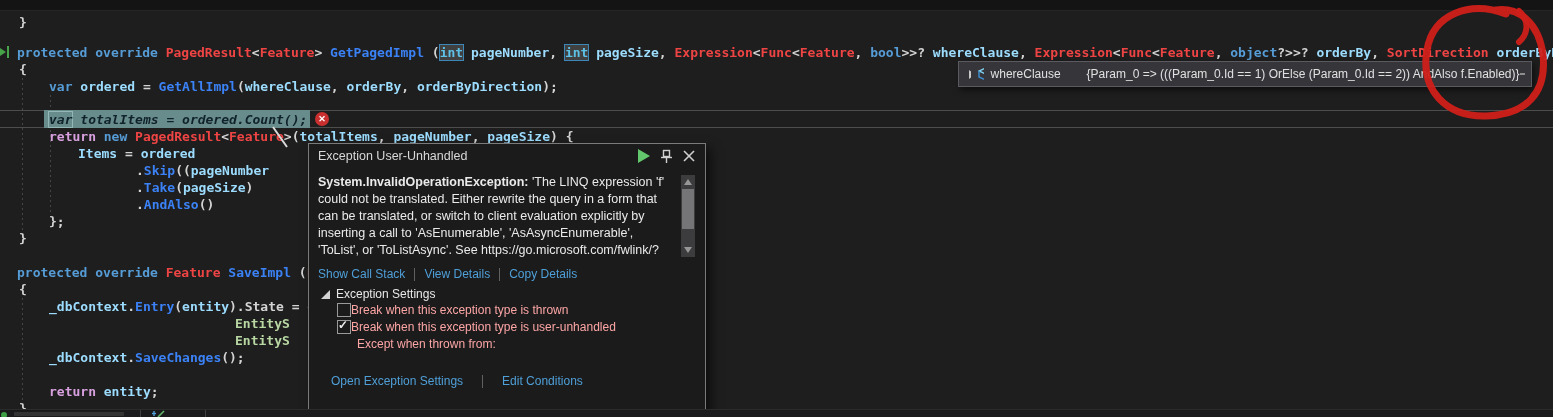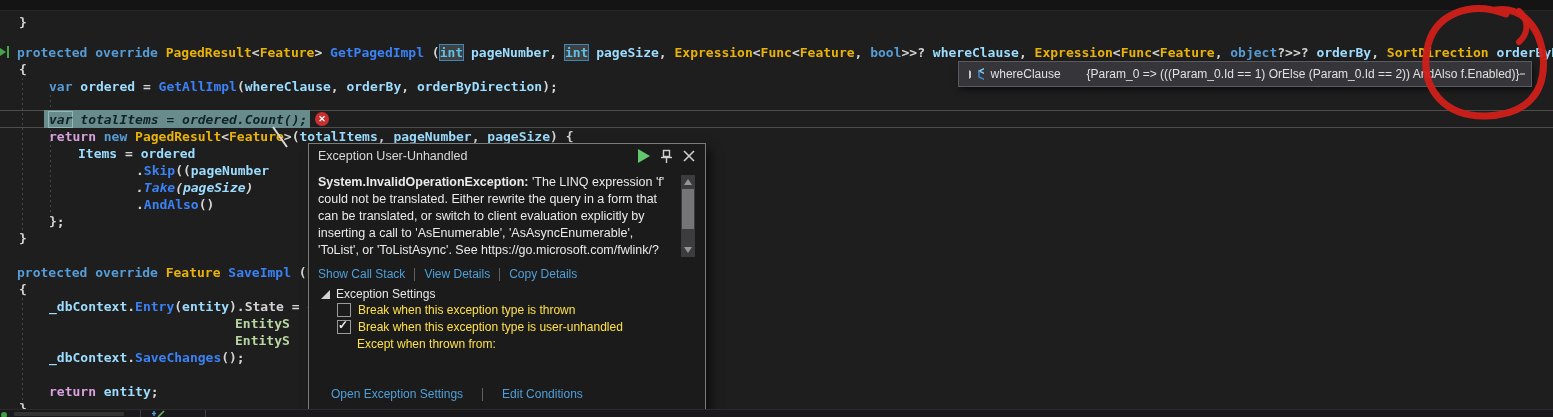--- a/index.html
+++ b/index.html
@@ -4,21 +4,21 @@
 <style>
   html,body{margin:0;padding:0;background:#000;}
   .screen{position:relative;width:1553px;height:417px;background:#1e1e1e;overflow:hidden;
           font-family:"Liberation Sans",sans-serif;}
   .topstrip{position:absolute;left:0;top:0;width:100%;height:10px;background:#141414;border-bottom:1px solid #262626;}
 
   
   .code-layer{position:absolute;left:0;top:0;width:100%;height:100%;}
   .code-line{position:absolute;white-space:pre;font-family:"DejaVu Sans Mono",monospace;
              font-size:13px;line-height:17px;font-weight:600;}
-  .tk-k{color:#569cd6}.tk-c{color:#d8a0df}.tk-t{color:#eab308}.tk-m{color:#3b82f6}
+  .tk-k{color:#569cd6}.tk-c{color:#d8a0df}.tk-t{color:#ef4444}.tk-m{color:#3b82f6}
   .tk-p{color:#9cdcfe}.tk-w{color:#d4d4d4}.tk-e{color:#b8d7a3}
   .tk-kb{color:#5ec2e8;background:#404040;box-shadow:0 0 0 1px #3d87b8;}
   .tk-d{color:#10222b}.tk-db{color:#10222b;box-shadow:0 0 0 1px #93b7b7;}
   .hrule{position:absolute;left:0;width:100%;height:1px;background:#4d4d4d;}
   .iguide{position:absolute;width:1px;background:repeating-linear-gradient(to bottom,#454545 0 2px,transparent 2px 5px);}
   .stmt-highlight{position:absolute;left:44px;top:110px;width:266px;height:18px;background:#688c8c;}
   .margin-marker{position:absolute;left:0;top:46px;width:12px;height:12px;}
   .margin-marker .tri{position:absolute;left:0;top:2px;width:0;height:0;border-left:6px solid #46a348;border-top:4px solid transparent;border-bottom:4px solid transparent;}
   .margin-marker .bar{position:absolute;left:7px;top:0;width:2px;height:12px;background:#46a348;}
   .error-badge{position:absolute;left:315px;top:112px;width:14px;height:14px;border-radius:50%;
@@ -43,25 +43,25 @@
   .popup .tb-icons{margin-left:auto;display:flex;align-items:center;gap:10px;margin-right:10px;}
   .play{width:0;height:0;border-left:12px solid #63c76d;border-top:7px solid transparent;border-bottom:7px solid transparent;}
   .msg{position:absolute;left:9px;top:30px;width:358px;line-height:17px;color:#eaeaea;font-size:12.5px;}
   .msg b{font-weight:bold;}
   .vscroll{position:absolute;left:372px;top:31px;width:14px;height:82px;background:#3c3c3e;}
   .vscroll .up,.vscroll .dn{position:absolute;left:3px;width:0;height:0;border-left:4px solid transparent;border-right:4px solid transparent;}
   .vscroll .up{top:4px;border-bottom:6px solid #969696;}
   .vscroll .dn{bottom:4px;border-top:6px solid #969696;}
   .vscroll .thumb{position:absolute;left:1px;top:14px;width:12px;height:40px;background:#757577;}
   .linkrow{position:absolute;left:9px;top:123px;display:flex;align-items:center;gap:9px;}
-  .linkrow2{position:absolute;left:22px;top:243px;display:flex;align-items:center;gap:19px;text-align:right;}
+  .linkrow2{position:absolute;left:22px;top:230px;display:flex;align-items:center;gap:19px;text-align:right;}
   .lnk{color:#4f9fd8;cursor:pointer;}
   .vsep{width:1px;height:13px;background:#606060;}
   .settings-hdr{position:absolute;left:12px;top:143px;display:flex;align-items:center;gap:6px;color:#e8e8e8;}
-  .cbrow{position:absolute;display:flex;align-items:center;gap:7px;color:#fde047;}
+  .cbrow{position:absolute;display:flex;align-items:center;color:#fca5a5;}
   .cb{width:12px;height:12px;border:1px solid #9a9a9a;background:#1b1b1b;position:relative;flex:0 0 auto;}
   .cb.checked::after{content:"\2713";position:absolute;left:0px;top:-3px;color:#ededed;font-size:12px;font-weight:bold;}
   .grip{position:absolute;right:3px;bottom:3px;}
 
   
   .overlay-svg{position:absolute;left:0;top:0;width:1553px;height:417px;z-index:60;pointer-events:none;}
   .statusbar{position:absolute;left:0;top:409px;width:100%;height:8px;background:#1a1a1c;border-top:1px solid #2b2b2b;z-index:45;}
   .statusbar .gdot{position:absolute;left:1px;top:2px;width:6px;height:6px;border-radius:50%;background:#3f9e46;}
   .statusbar .crumb{position:absolute;top:2px;height:4px;background:#333;border-radius:1px;}
   .statusbar .sdiv{position:absolute;top:0;width:1px;height:8px;background:#3f3f3f;}
@@ -83,21 +83,21 @@
 
   <div class="code-layer">
       <div class="code-line" style="left: 19px; top: 14px;"><span class="tk-w">}</span></div>
       <div class="code-line" style="left: 17px; top: 44px;"><span class="tk-k">protected override </span><span class="tk-t">PagedResult</span><span class="tk-w">&lt;</span><span class="tk-t">Feature</span><span class="tk-w">&gt; </span><span class="tk-m">GetPagedImpl </span><span class="tk-w">(</span><span class="tk-kb">int</span><span class="tk-p"> pageNumber</span><span class="tk-w">, </span><span class="tk-kb">int</span><span class="tk-p"> pageSize</span><span class="tk-w">, </span><span class="tk-t">Expression</span><span class="tk-w">&lt;</span><span class="tk-t">Func</span><span class="tk-w">&lt;</span><span class="tk-t">Feature</span><span class="tk-w">, </span><span class="tk-k">bool</span><span class="tk-w">&gt;&gt;? </span><span class="tk-p">whereClause</span><span class="tk-w">, </span><span class="tk-t">Expression</span><span class="tk-w">&lt;</span><span class="tk-t">Func</span><span class="tk-w">&lt;</span><span class="tk-t">Feature</span><span class="tk-w">, </span><span class="tk-k">object</span><span class="tk-w">?&gt;&gt;? </span><span class="tk-p">orderBy</span><span class="tk-w">, </span><span class="tk-t">SortDirection</span><span class="tk-p"> orderByDirection</span></div>
       <div class="code-line" style="left: 19px; top: 61px;"><span class="tk-w">{</span></div>
       <div class="code-line" style="left: 49px; top: 78px;"><span class="tk-k">var</span><span class="tk-p"> ordered</span><span class="tk-w"> = </span><span class="tk-m">GetAllImpl</span><span class="tk-w">(</span><span class="tk-p">whereClause</span><span class="tk-w">, </span><span class="tk-p">orderBy</span><span class="tk-w">, </span><span class="tk-p">orderByDirection</span><span class="tk-w">);</span></div>
       <div class="code-line" style="left: 49px; top: 111px; font-style: italic;"><span class="tk-db">var</span><span class="tk-d"> totalItems = ordered.Count();</span></div>
       <div class="code-line" style="left: 49px; top: 128px;"><span class="tk-c">return </span><span class="tk-k">new </span><span class="tk-t">PagedResult</span><span class="tk-w">&lt;</span><span class="tk-t">Feature</span><span class="tk-w">&gt;(</span><span class="tk-p">totalItems</span><span class="tk-w">, </span><span class="tk-p">pageNumber</span><span class="tk-w">, </span><span class="tk-p">pageSize</span><span class="tk-w">) {</span></div>
       <div class="code-line" style="left: 78px; top: 145px;"><span class="tk-p">Items</span><span class="tk-w"> = </span><span class="tk-p">ordered</span></div>
       <div class="code-line" style="left: 136px; top: 162px;"><span class="tk-w">.</span><span class="tk-m">Skip</span><span class="tk-w">((</span><span class="tk-p">pageNumber</span></div>
-      <div class="code-line" style="left: 136px; top: 179px; font-style: italic;"><span class="tk-w">.</span><span class="tk-m">Take</span><span class="tk-w">(</span><span class="tk-p">pageSize</span><span class="tk-w">)</span></div>
+      <div class="code-line" style="left: 136px; top: 179px;"><span class="tk-w">.</span><span class="tk-m">Take</span><span class="tk-w">(</span><span class="tk-p">pageSize</span><span class="tk-w">)</span></div>
       <div class="code-line" style="left: 136px; top: 196px;"><span class="tk-w">.</span><span class="tk-m">AndAlso</span><span class="tk-w">()</span></div>
       <div class="code-line" style="left: 49px; top: 213px;"><span class="tk-w">};</span></div>
       <div class="code-line" style="left: 19px; top: 230px;"><span class="tk-w">}</span></div>
       <div class="code-line" style="left: 17px; top: 264px;"><span class="tk-k">protected override </span><span class="tk-t">Feature</span><span class="tk-w"> </span><span class="tk-m">SaveImpl</span><span class="tk-w"> (</span><span class="tk-t">Feature</span></div>
       <div class="code-line" style="left: 19px; top: 281px;"><span class="tk-w">{</span></div>
       <div class="code-line" style="left: 49px; top: 298px;"><span class="tk-p">_dbContext</span><span class="tk-w">.</span><span class="tk-m">Entry</span><span class="tk-w">(</span><span class="tk-p">entity</span><span class="tk-w">).State = </span><span class="tk-p">entity</span></div>
       <div class="code-line" style="left: 235px; top: 315px;"><span class="tk-e">EntityS</span></div>
       <div class="code-line" style="left: 235px; top: 332px;"><span class="tk-e">EntityS</span></div>
       <div class="code-line" style="left: 49px; top: 349px;"><span class="tk-p">_dbContext</span><span class="tk-w">.</span><span class="tk-m">SaveChanges</span><span class="tk-w">();</span></div>
       <div class="code-line" style="left: 49px; top: 383px;"><span class="tk-c">return</span><span class="tk-p"> entity</span><span class="tk-w">;</span></div>

